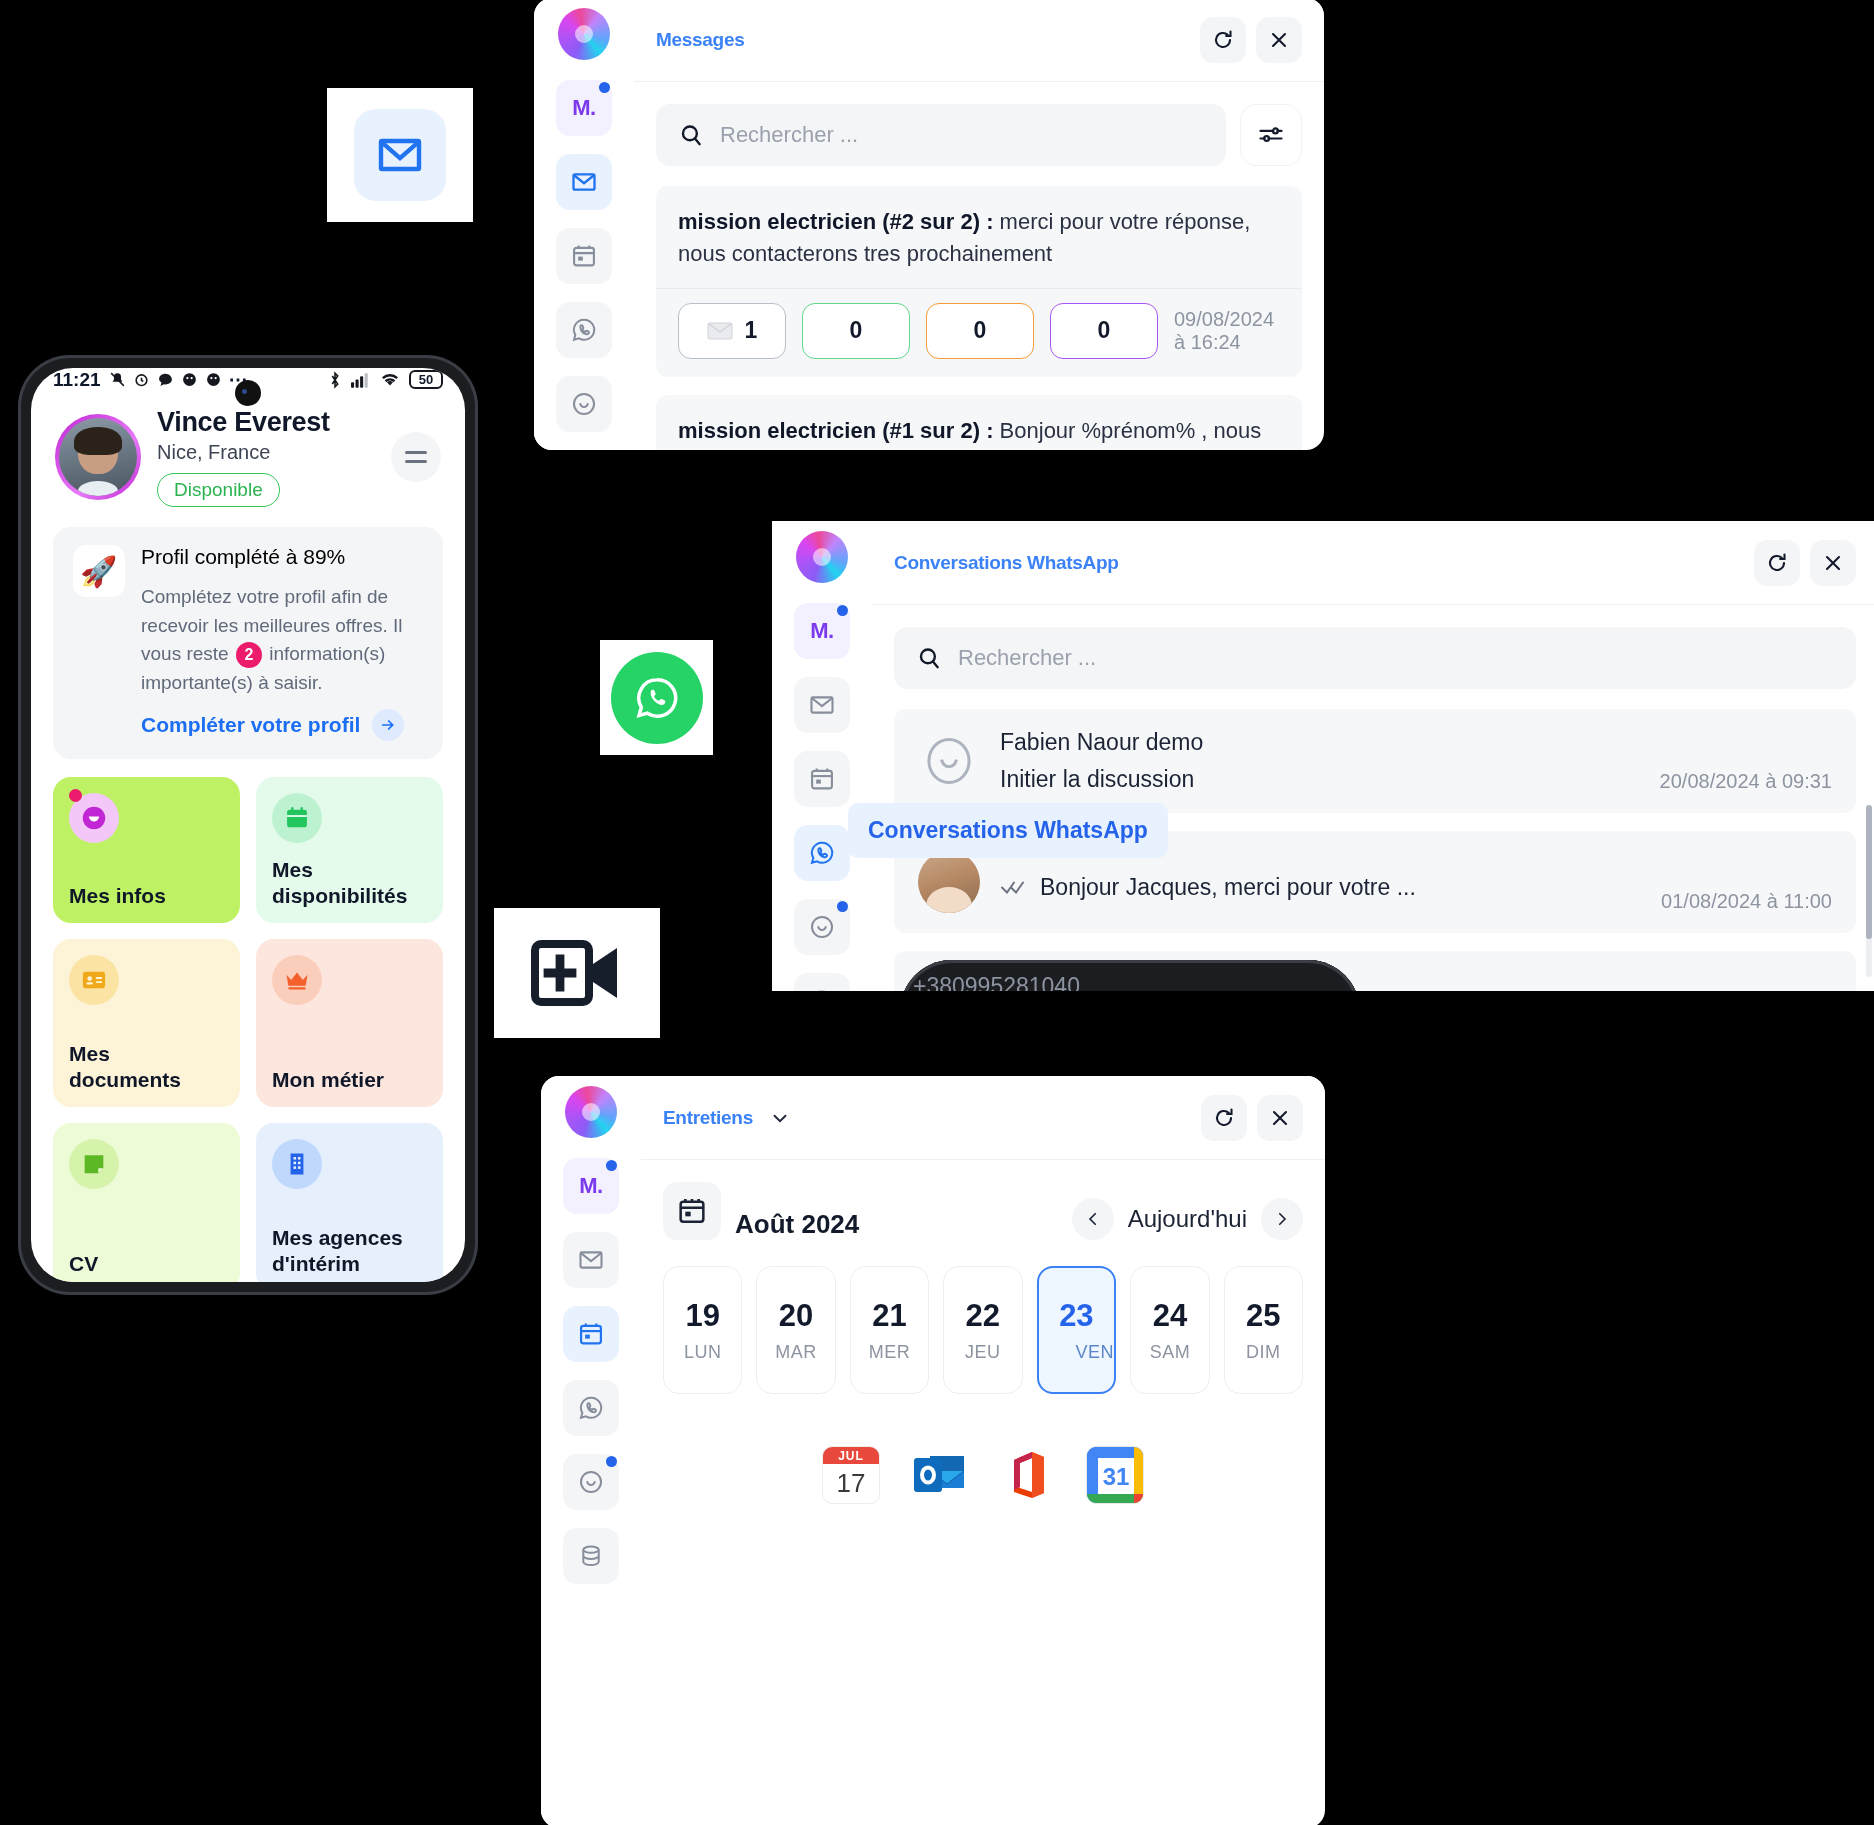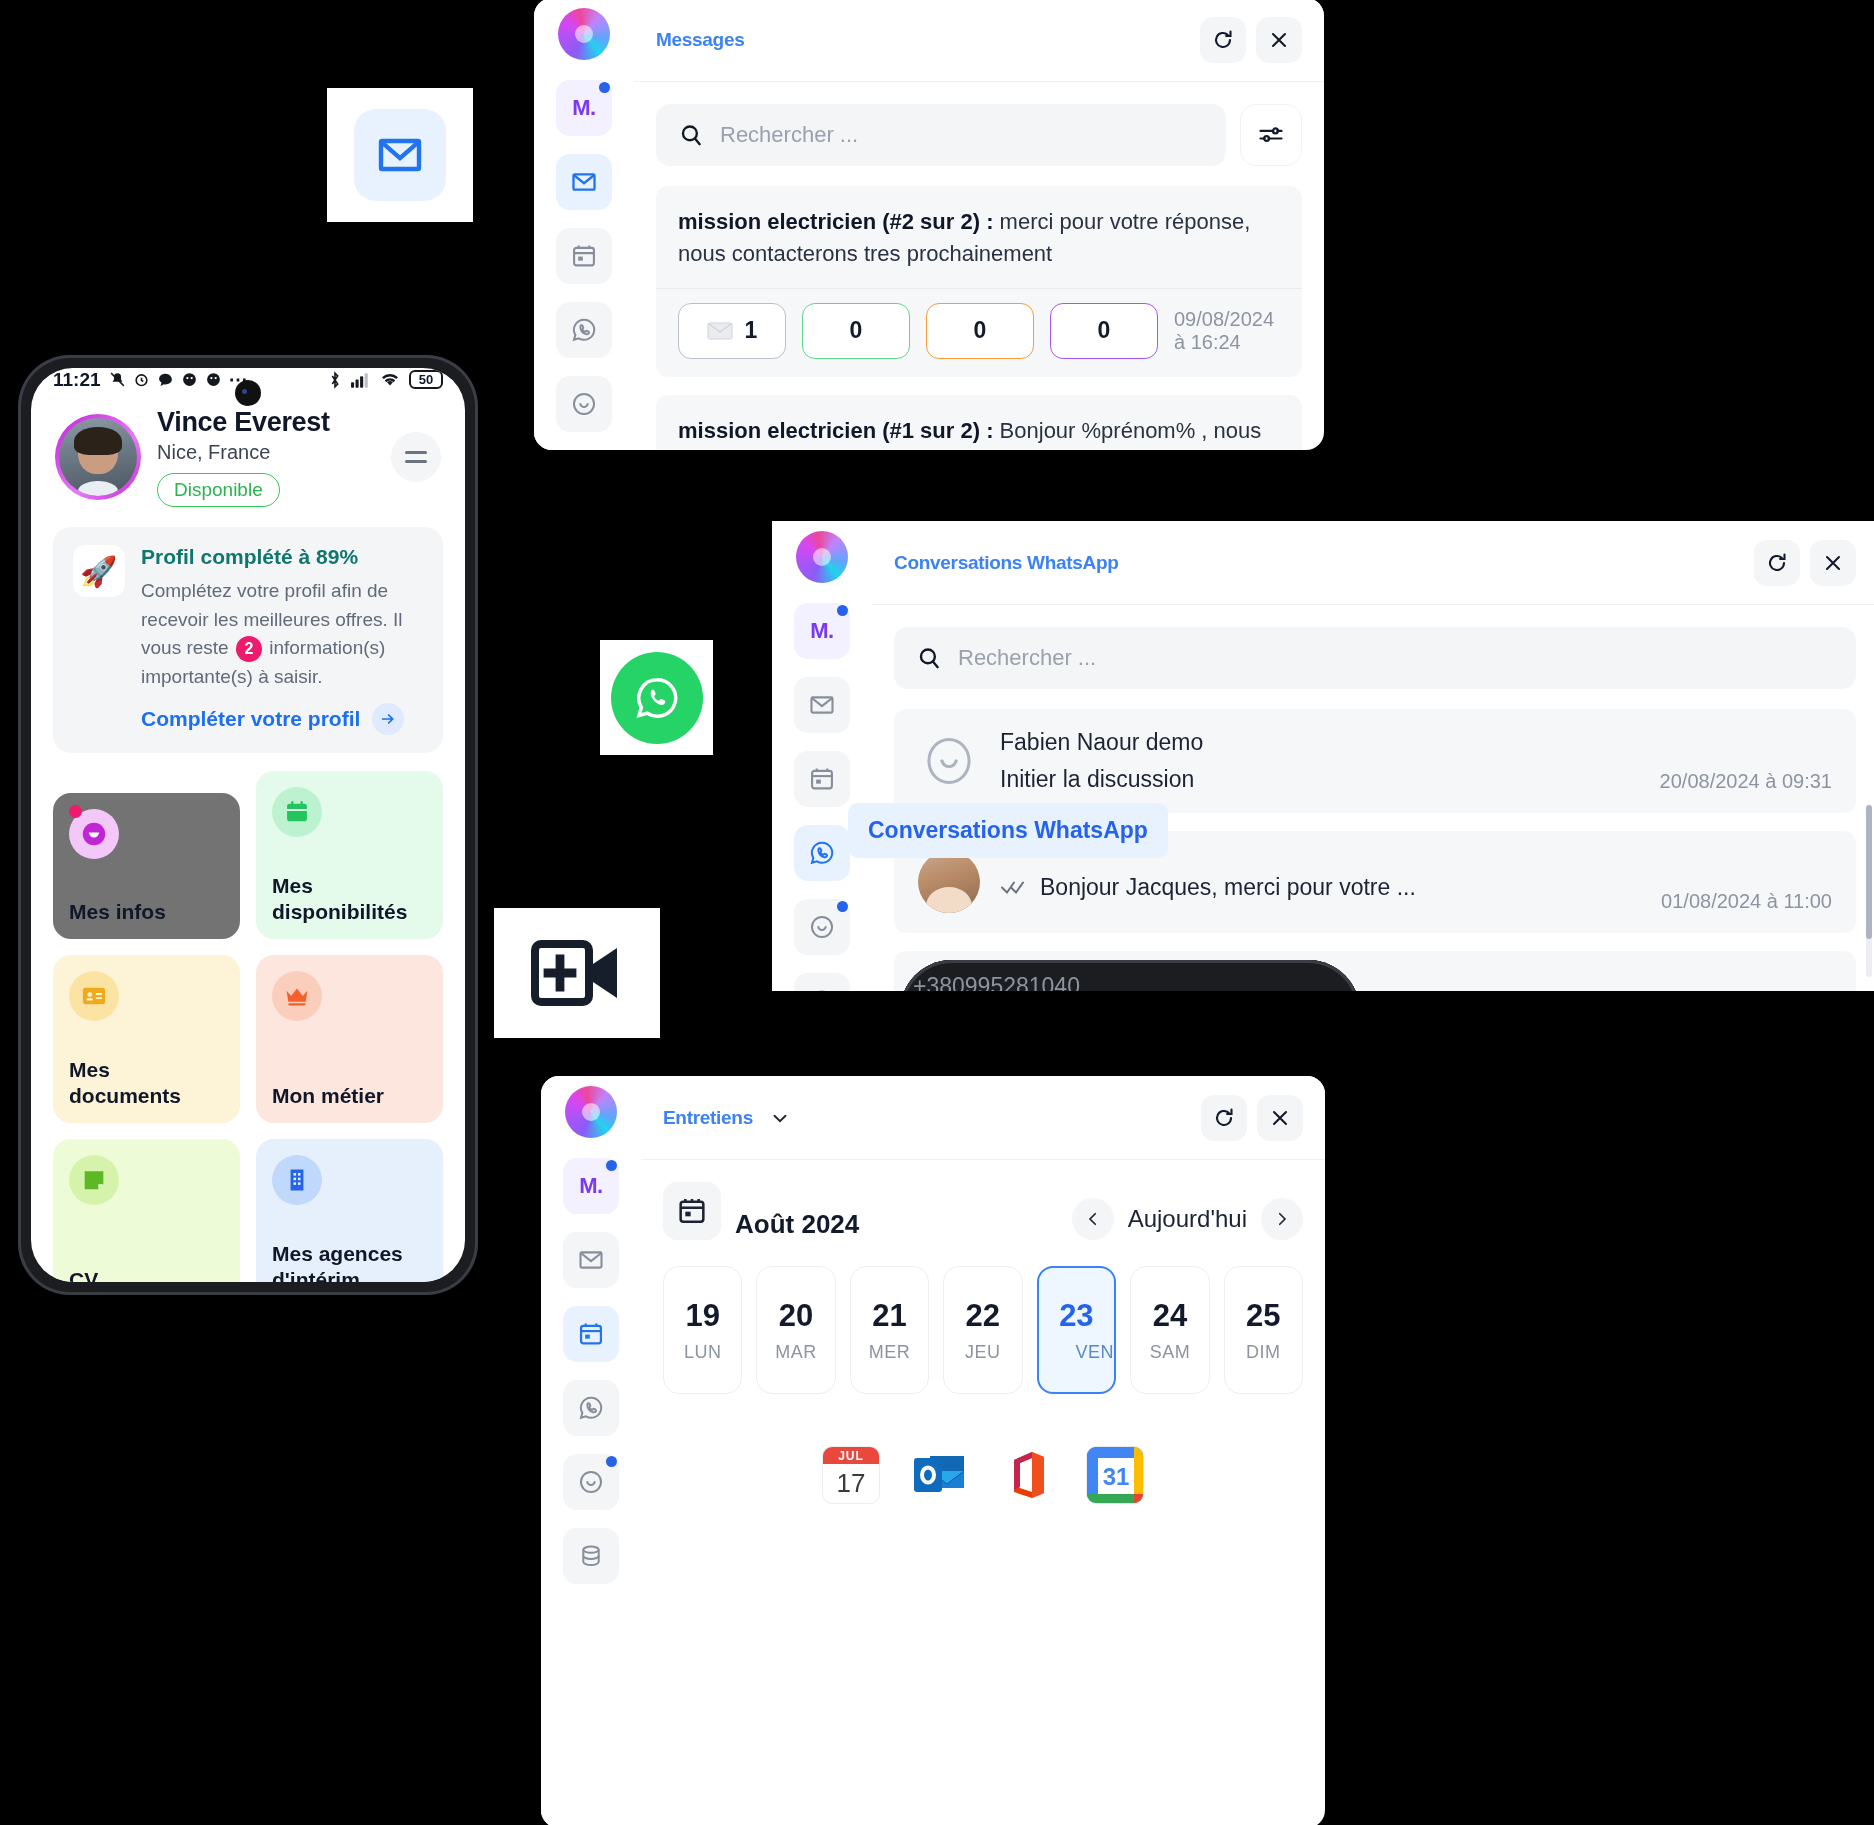--- a/index.html
+++ b/index.html
@@ -251,21 +251,21 @@
   .burger i { display:block; width: 22px; height: 3px; background:#6b7280; border-radius:2px; }
 
   .promo {
     margin: 14px 22px 0; background: #f4f5f7; border-radius: 18px;
     padding: 18px 20px; display: flex; gap: 16px; position: relative;
   }
   .promo-ico {
     width: 52px; height: 52px; border-radius: 13px; background: #fff;
     display:flex;align-items:center;justify-content:center;font-size:30px; flex:0 0 52px;
   }
-  .promo-t { font-size: 21px; font-weight: 700; color: #0f766e; margin-bottom: 8px; }
+  .promo-t { font-size: 21px; font-weight: 400; color: #000000; margin-bottom: 14px; }
   .promo-d { font-size: 19px; color: #616a7a; line-height: 1.5; }
   .promo-badge {
     display:inline-flex; align-items:center; justify-content:center;
     width: 26px; height: 26px; border-radius: 50%; background: #ec1b6b; color:#fff;
     font-size: 16px; font-weight: 700; vertical-align: middle; margin: 0 2px;
   }
   .promo-link {
     margin-top: 12px; display: flex; align-items: center; gap: 12px;
     color: #1c6ef2; font-size: 21px; font-weight: 700;
   }
@@ -493,21 +493,21 @@
             <span class="promo-arrow">
               <svg width="16" height="16" viewBox="0 0 24 24" fill="none" stroke="currentColor" stroke-width="2.6" stroke-linecap="round">
                   <path d="M4 12h15M13 6l6 6-6 6"></path>
                 </svg>
             </span>
           </div>
         </div>
       </div>
 
       <div class="tiles">
-        <div class="tile" style="background:#737373;margin-top:22px;">
+        <div class="tile" style="background:#bef264;">
           <span class="tile-dot"></span>
           <div class="tile-ic" style="background:#f3c8f8;">
             <svg width="30" height="30" viewBox="0 0 24 24" fill="#c026d3">
                 <circle cx="12" cy="12" r="9"></circle>
                 <path d="M7.8 10.8c.6 2.6 2.2 4 4.2 4s3.6-1.4 4.2-4z" fill="#fff"></path>
               </svg>
           </div>
           <div class="tile-lb">Mes infos</div>
         </div>
 

